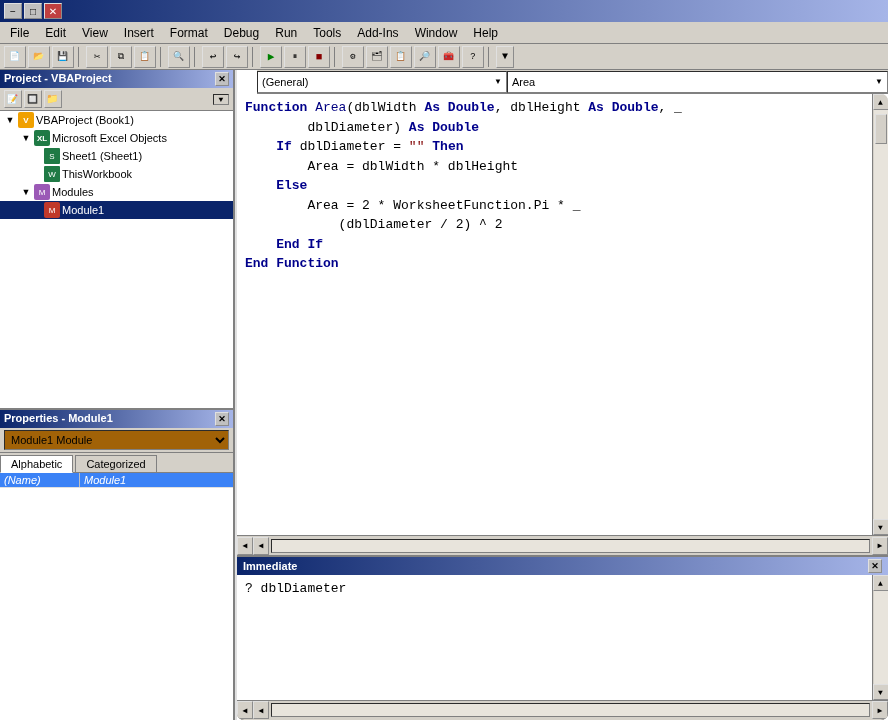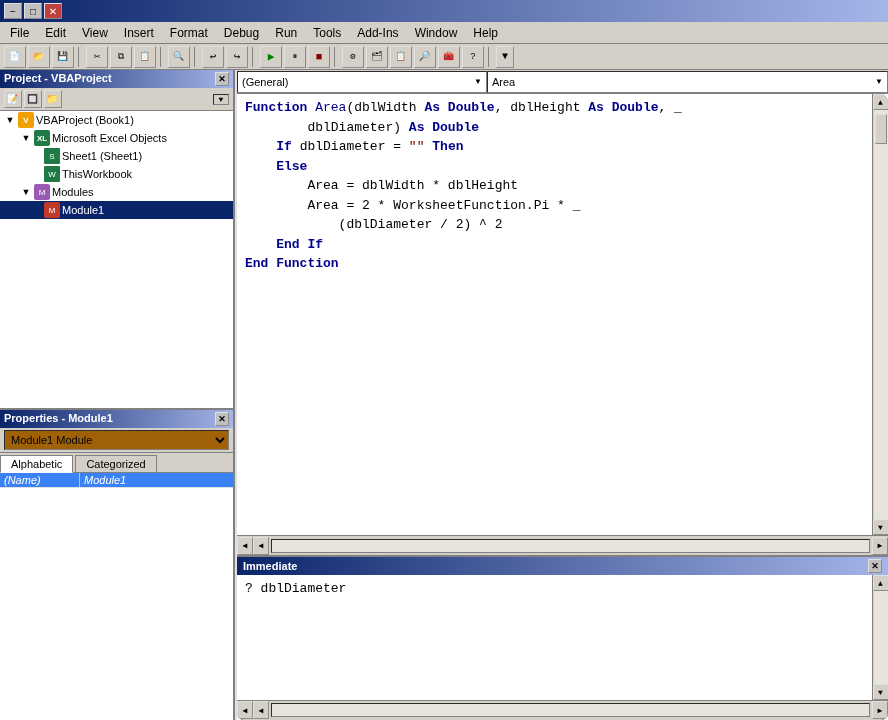--- a/index.html
+++ b/index.html
@@ -273,20 +273,21 @@
       display: flex;
       flex-direction: column;
       background: white;
       border-left: 2px solid #e0e0e0;
     }
     .code-toolbar {
       display: flex; align-items: center;
       background: #d4d0c8;
       border-bottom: 1px solid #808080;
       height: 24px;
+      margin-left: 20px;
     }
     .code-dropdown {
       height: 22px;
       border: 1px inset #808080;
       background: white;
       font-family: Arial, sans-serif;
       font-size: 11px;
       padding: 0 4px;
       display: flex; align-items: center; justify-content: space-between;
       cursor: pointer;
@@ -564,22 +565,22 @@
       </div>
     </div>
 
     <div style="display:flex;flex-direction:column;flex:1;overflow:hidden;border-radius:7px;">
       <div class="right-code-wrapper">
 
         <div class="code-area" style="flex:1;">
           <div class="code-line"><span class="kw">Function </span><span style="color:#000080">Area</span><span>(dblWidth </span><span class="kw">As Double</span><span>, dblHeight </span><span class="kw">As Double</span><span>, _</span></div>
           <div class="code-line"><span>        dblDiameter) </span><span class="kw">As Double</span></div>
           <div class="code-line"><span>    </span><span class="kw">If</span><span> dblDiameter = </span><span class="str">""</span><span> </span><span class="kw">Then</span></div>
+          <div class="code-line"><span>        Area = dblWidth * dblHeight</span></div>
           <div class="code-line"><span>    </span><span class="kw">Else</span></div>
-          <div class="code-line"><span>        Area = dblWidth * dblHeight</span></div>
           <div class="code-line"><span>        Area = 2 * WorksheetFunction.Pi * _</span></div>
           <div class="code-line"><span>            (dblDiameter / 2) ^ 2</span></div>
           <div class="code-line"><span>    </span><span class="kw">End If</span></div>
           <div class="code-line"><span class="kw">End Function</span></div>
         </div>
 
         <div class="code-scrollbar-v">
           <div class="scroll-arrow">▲</div>
           <div class="scroll-track">
             <div class="scroll-thumb"></div>

